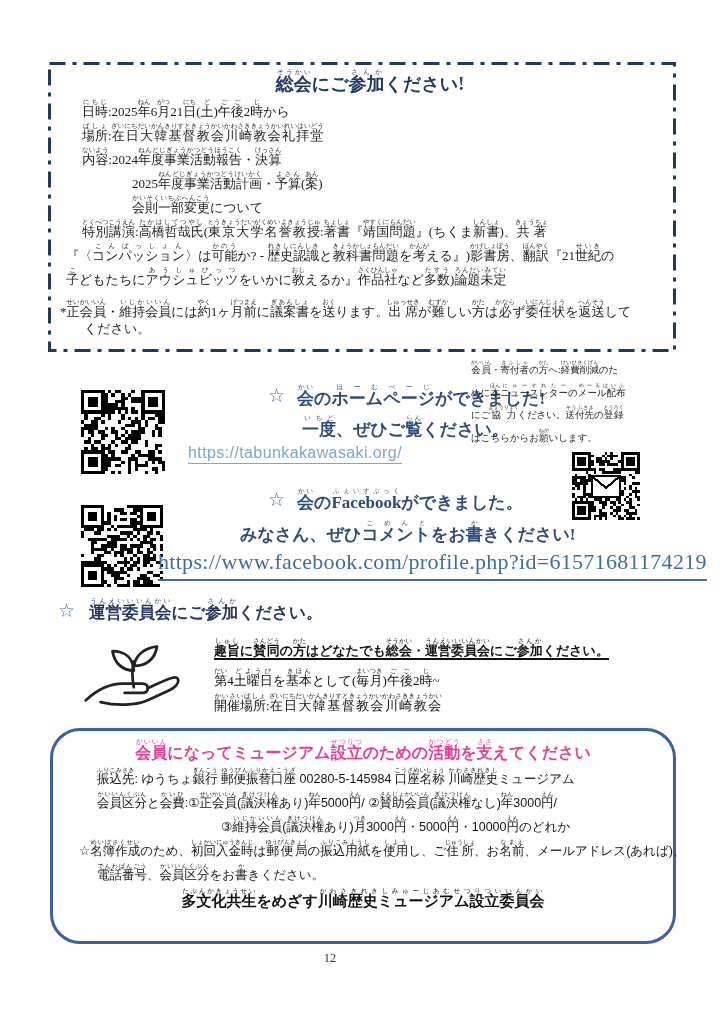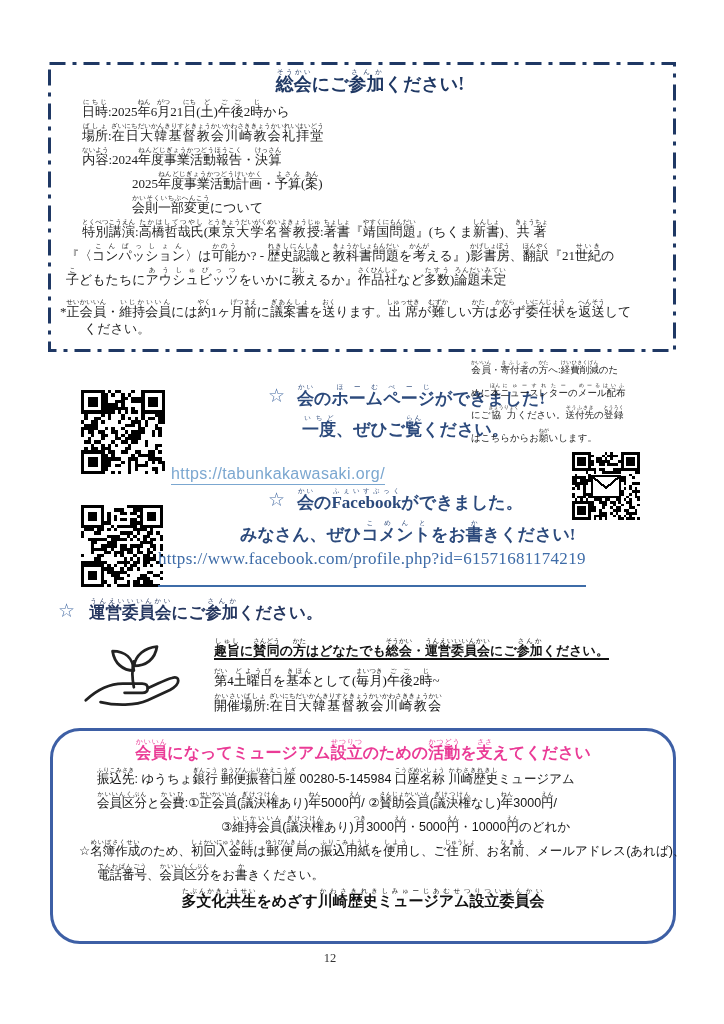--- a/index.html
+++ b/index.html
@@ -24,22 +24,22 @@
   .qr svg{display:block;width:100%;height:100%;}
 
   
   .headrow{position:absolute;display:flex;align-items:flex-end;gap:12px;color:#2c4a7c;}
   .star{font-size:19px;color:#4a6fa5;line-height:1;padding-bottom:2px;}
   .headtxt{font-size:17px;font-weight:bold;line-height:1.0;white-space:nowrap;}
   .subtxt{position:absolute;font-size:17px;font-weight:bold;color:#2c4a7c;line-height:1.0;white-space:nowrap;}
   .link1{position:absolute;font-family:"Liberation Sans","DejaVu Sans",sans-serif;font-size:16px;
          color:#7ba7d0;border-bottom:1.5px solid #7ba7d0;padding-bottom:1px;letter-spacing:.4px;
          text-decoration:none;white-space:nowrap;cursor:pointer;}
-  .link2{position:absolute;font-size:17px;color:#3e6ca8;border-bottom:2px solid #3e6ca8;
-         padding-bottom:16px;letter-spacing:.3px;text-decoration:none;white-space:nowrap;cursor:pointer;}
+  .link2{position:absolute;font-size:22px;color:#3e6ca8;border-bottom:2px solid #3e6ca8;
+         padding-bottom:4px;letter-spacing:.3px;text-decoration:none;white-space:nowrap;cursor:pointer;}
 
   .mail-note{position:absolute;left:471px;top:360px;width:242px;font-size:9.5px;line-height:1.0;color:#1c1c1c;}
   .mail-note .mline{margin:0 0 7px 0;white-space:nowrap;}
   .mail-note rt{font-size:5px;}
 
   
   .c-head{position:absolute;left:58px;top:597px;display:flex;align-items:flex-end;gap:14px;color:#24365f;}
   .c-head .headtxt{font-size:16.5px;color:#24365f;}
   .hand-icon{position:absolute;left:72px;top:641px;width:120px;height:74px;}
   .c-line{position:absolute;font-size:13px;line-height:1.0;white-space:nowrap;color:#111;}
@@ -312,21 +312,21 @@
         <rect x="0" y="18" width="7" height="7" fill="#000"></rect>
         <rect x="1" y="19" width="5" height="5" fill="#fff"></rect>
         <rect x="2" y="20" width="3" height="3" fill="#000"></rect>
       </svg>
     </div>
   <div class="headrow" style="left:268px;top:383px;">
     <span class="star">☆</span>
     <span class="headtxt"><ruby>会<rt>かい</rt></ruby>の<ruby>ホームページ<rt>ほーむぺーじ</rt></ruby>ができました!</span>
   </div>
   <div class="subtxt" style="left:302px;top:414px;"><ruby>一度<rt>いちど</rt></ruby>、ぜひご<ruby>覧<rt>らん</rt></ruby>ください。</div>
-  <a class="link1" style="left:171px;top:444px;margin-top:21px;">https://tabunkakawasaki.org/</a>
+  <a class="link1" style="left:188px;top:444px;">https://tabunkakawasaki.org/</a>
 
   <div class="mail-note">
     <div class="mline"><ruby>会員<rt>かいいん</rt></ruby>・<ruby>寄付者<rt>きふしゃ</rt></ruby>の<ruby>方<rt>かた</rt></ruby>へ:<ruby>経費削減<rt>けいひさくげん</rt></ruby>のた</div>
     <div class="mline">めに<ruby>本<rt>ほん</rt></ruby><ruby>ニュースレター<rt>にゅーすれたー</rt></ruby>の<ruby>メール配布<rt>めーるはいふ</rt></ruby></div>
     <div class="mline">にご<ruby>協力<rt>きょうりょく</rt></ruby>ください。<ruby>送付先<rt>そうふさき</rt></ruby>の<ruby>登録<rt>とうろく</rt></ruby></div>
     <div class="mline">はこちらからお<ruby>願<rt>ねが</rt></ruby>いします。</div>
   </div>
   <div class="qr" style="left:572px;top:452px;width:68px;height:68px;">
       <svg viewBox="0 0 25 25" shape-rendering="crispEdges">
         <rect width="25" height="25" fill="#fff"></rect>

